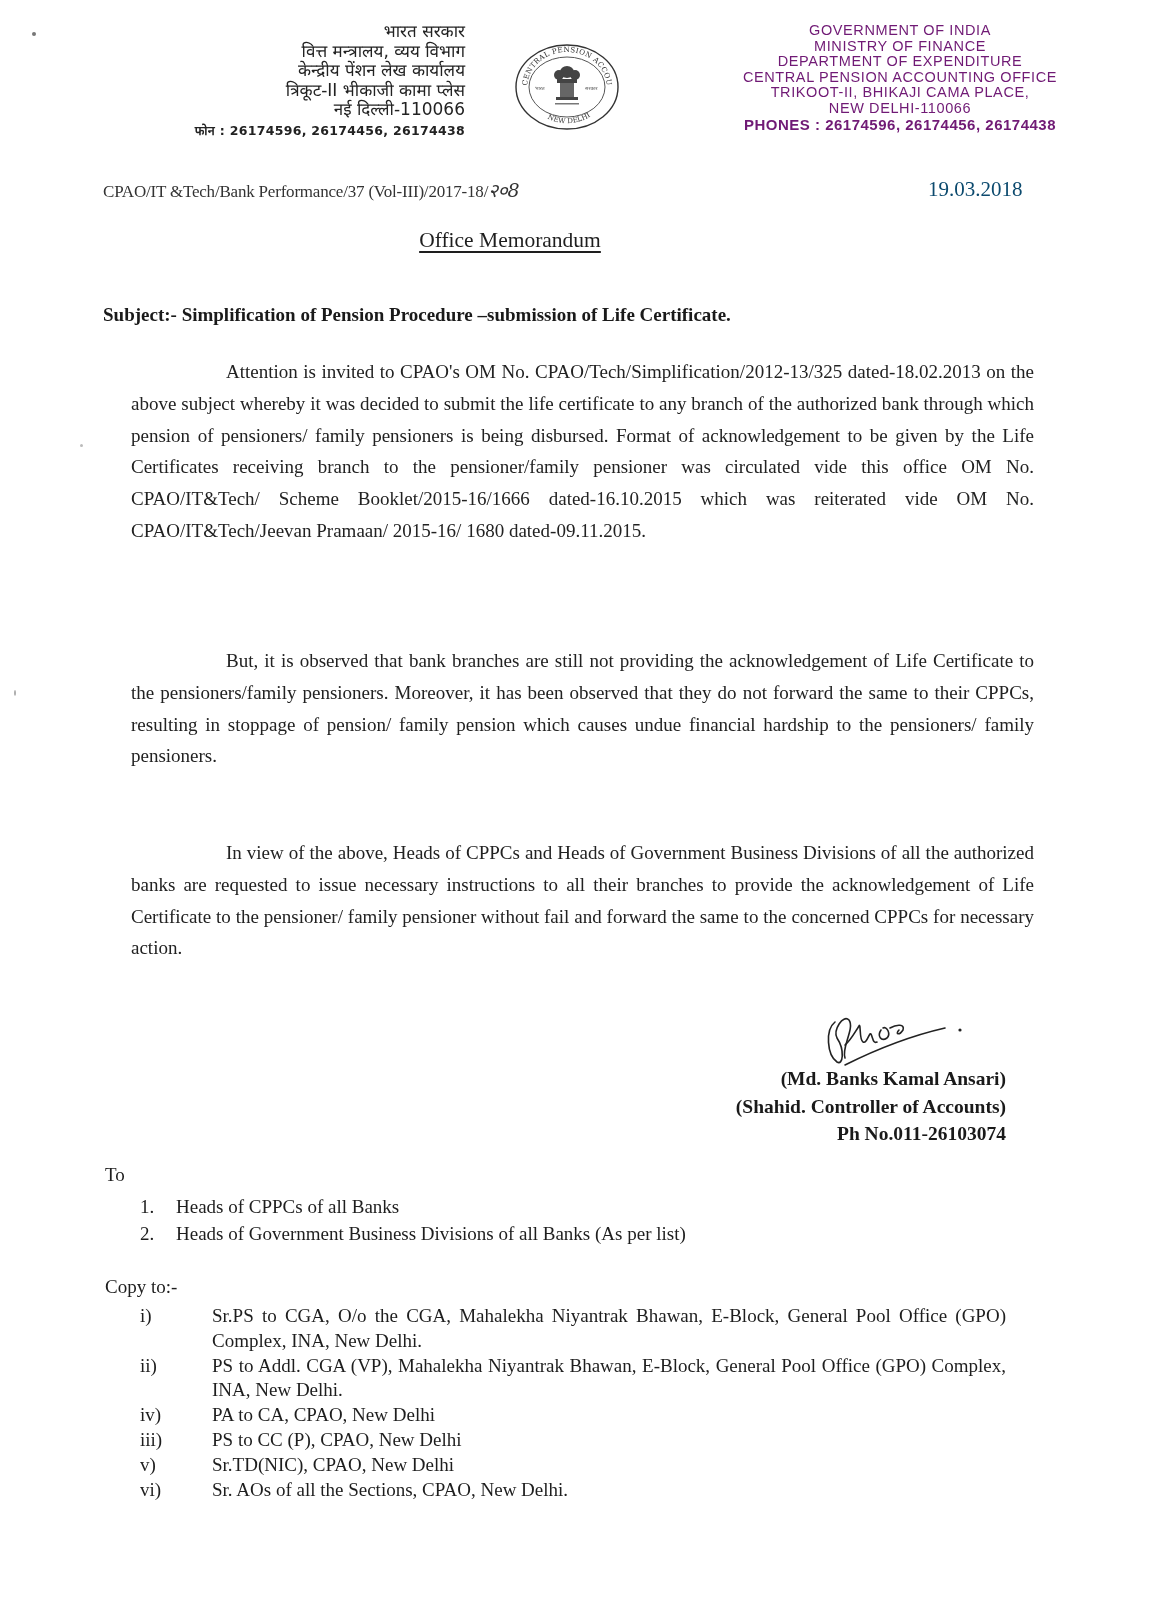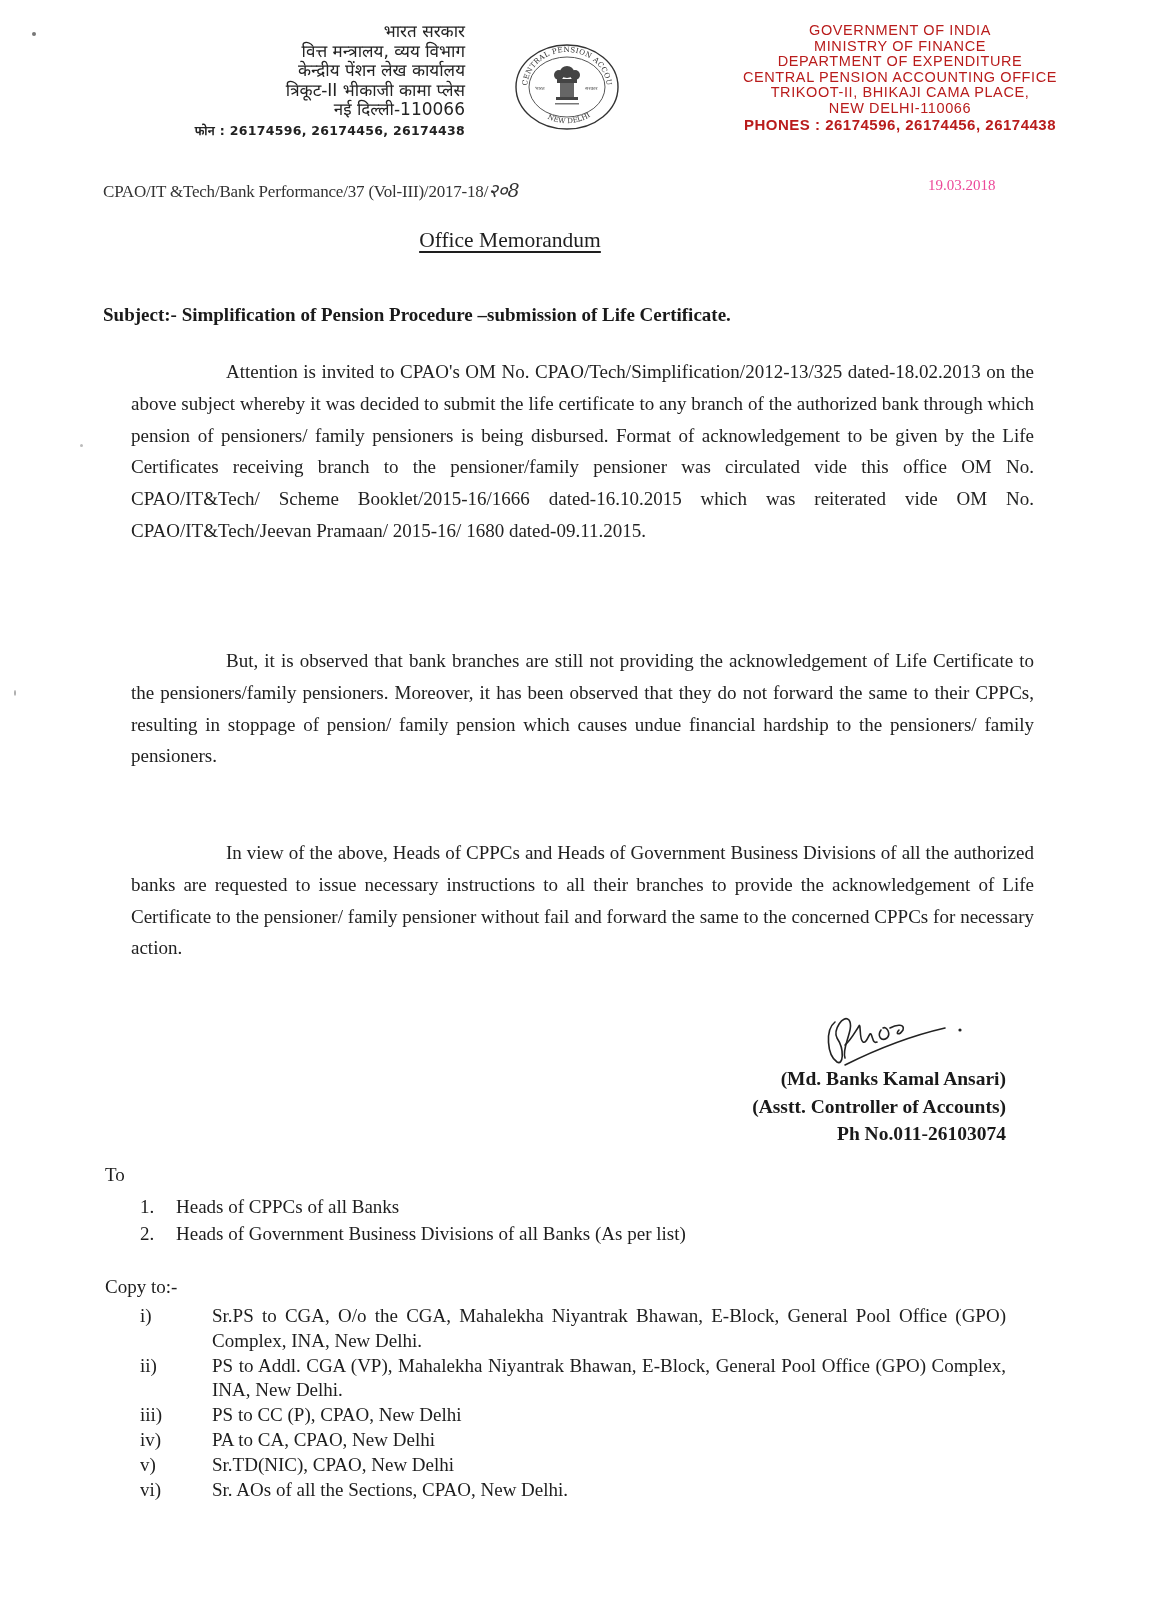--- a/index.html
+++ b/index.html
@@ -10,27 +10,27 @@
   }
   .abs { position: absolute; }
   .hdr-hindi {
     left: 95px; top: 22px; width: 370px; text-align: right;
     font-family: "DejaVu Sans", sans-serif; font-size: 17px; line-height: 19.5px; color: #222;
   }
   .hdr-hindi .phone { font-size: 12.5px; letter-spacing: 0.3px; font-weight: bold; margin-top: 1px; }
   .hdr-eng {
     left: 682px; top: 23px; width: 436px; text-align: center;
     font-family: "Liberation Sans", sans-serif; font-size: 14.5px; line-height: 15.6px;
-    letter-spacing: 0.6px; color: #b91c1c;
+    letter-spacing: 0.6px; color: #701a75;
   }
   .hdr-eng .phone { font-size: 15px; font-weight: bold; letter-spacing: 0.5px; }
   .emblem { left: 513px; top: 42px; width: 108px; height: 88px; }
   .ref-line { left: 103px; top: 177px; font-size: 17px; color: #333; letter-spacing: -0.2px; }
   .ref-line .hand { font-style: italic; font-family: "DejaVu Serif", serif; font-size: 19px; }
-  .date { left: 928px; top: 177px; font-size: 15px; color: #ec4899; text-align: right; }
+  .date { left: 928px; top: 177px; font-size: 21px; color: #0c4a6e; text-align: right; }
   .om-title {
     left: 0; width: 1020px; top: 228px; text-align: center; font-size: 21.5px;
   }
   .om-title span { text-decoration: underline; text-underline-offset: 4px; padding: 0 2px; }
   .subject { left: 103px; top: 304px; font-size: 19px; font-weight: bold; color: #1a1a1a; }
   .para {
     left: 103px; width: 903px; font-size: 19px; line-height: 31.8px;
     text-align: justify; text-indent: 95px; color: #222; margin-left: 28px;
   }
   .p1 { top: 356px; }
@@ -125,21 +125,21 @@
       <path d="M66,30 C62,36 66,42 72,38 C76,34 72,26 68,28"></path>
       <path d="M75,28 C82,24 90,24 88,30 C84,36 80,34 84,30"></path>
       <path d="M30,65 C60,50 95,36 130,28"></path>
     </g>
     <circle cx="145" cy="30" r="1.6" fill="#222"></circle>
   </svg>
 </div>
 
 <div class="abs sig-block">
   <div>(Md. Banks Kamal Ansari)</div>
-  <div>(Asstt. Controller of Accounts)</div>
+  <div>(Shahid. Controller of Accounts)</div>
   <div>Ph No.011-26103074</div>
 </div>
 
 <div class="abs to-label">To</div>
 <div class="abs to-list">
   <div>
     <span class="num">1.</span><span>Heads of CPPCs of all Banks</span>
   </div>
   <div>
     <span class="num">2.</span><span>Heads of Government Business Divisions of all Banks (As per list)</span>
@@ -150,26 +150,26 @@
 <div class="abs copy-list">
   <div class="copy-item">
     <span class="rn">i)</span>
       <span class="tx">Sr.PS to CGA, O/o the CGA, Mahalekha Niyantrak Bhawan, E-Block, General Pool Office (GPO) Complex, INA, New Delhi.</span>
   </div>
   <div class="copy-item">
     <span class="rn">ii)</span>
       <span class="tx">PS to Addl. CGA (VP), Mahalekha Niyantrak Bhawan, E-Block, General Pool Office (GPO) Complex, INA, New Delhi.</span>
   </div>
   <div class="copy-item">
+    <span class="rn">iv)</span>
+      <span class="tx">PA to CA, CPAO, New Delhi</span>
+  </div>
+  <div class="copy-item">
     <span class="rn">iii)</span>
       <span class="tx">PS to CC (P), CPAO, New Delhi</span>
-  </div>
-  <div class="copy-item">
-    <span class="rn">iv)</span>
-      <span class="tx">PA to CA, CPAO, New Delhi</span>
   </div>
   <div class="copy-item">
     <span class="rn">v)</span>
       <span class="tx">Sr.TD(NIC), CPAO, New Delhi</span>
   </div>
   <div class="copy-item">
     <span class="rn">vi)</span>
       <span class="tx">Sr. AOs of all the Sections, CPAO, New Delhi.</span>
   </div>
 </div>

